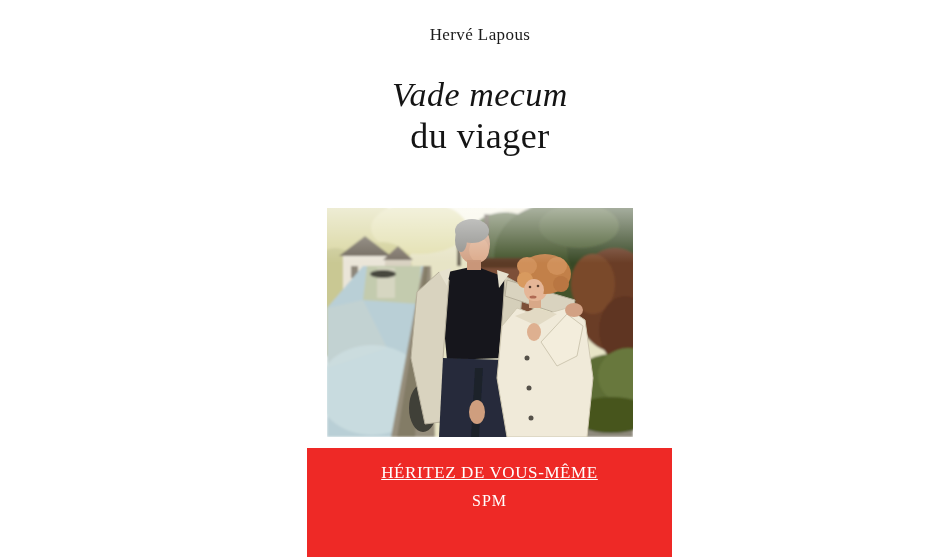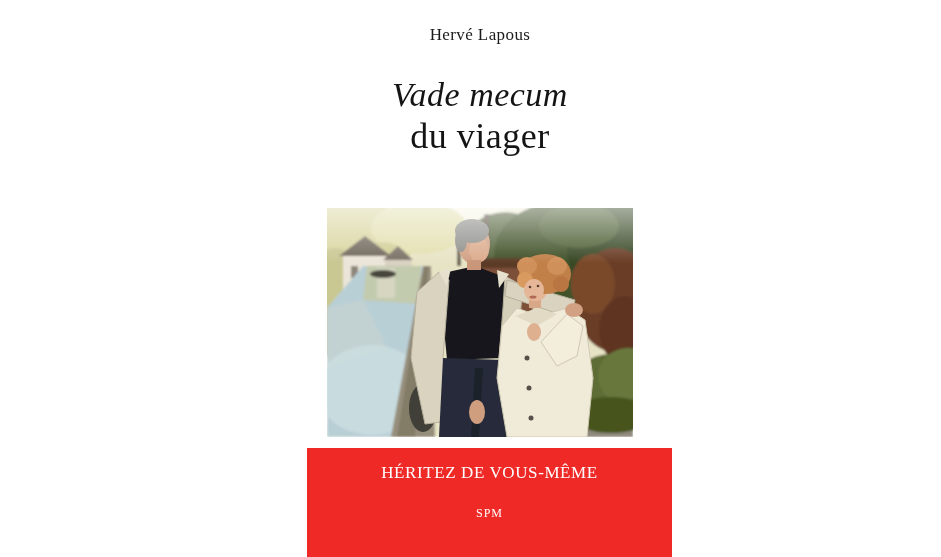--- a/index.html
+++ b/index.html
@@ -44,25 +44,26 @@
     position: absolute; left: 307px; top: 448px;
     width: 365px; height: 109px;
     background: #ee2926;
     color: #ffffff;
     text-align: center;
   }
   .banner-line {
     font-size: 17px;
     line-height: 20px;
     letter-spacing: 0.6px;
+    text-decoration: underline;
   }
   .banner-line.first { padding-top: 15px; }
   .publisher {
-    margin-top: 23px;
-    font-size: 12px;
+    margin-top: 9px;
+    font-size: 16px;
     letter-spacing: 1px;
   }
 </style>
 </head>
 <body>
 
 <div class="page">
 
   <div class="centered author">Hervé Lapous</div>
 

